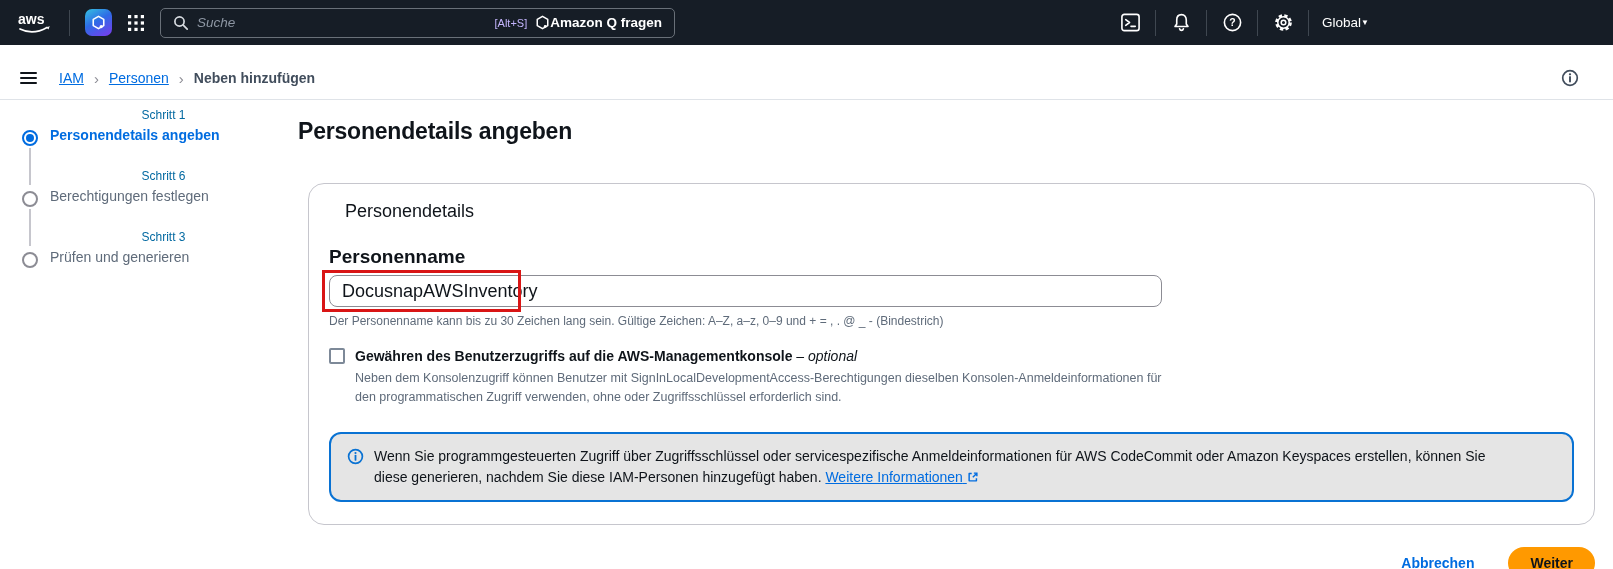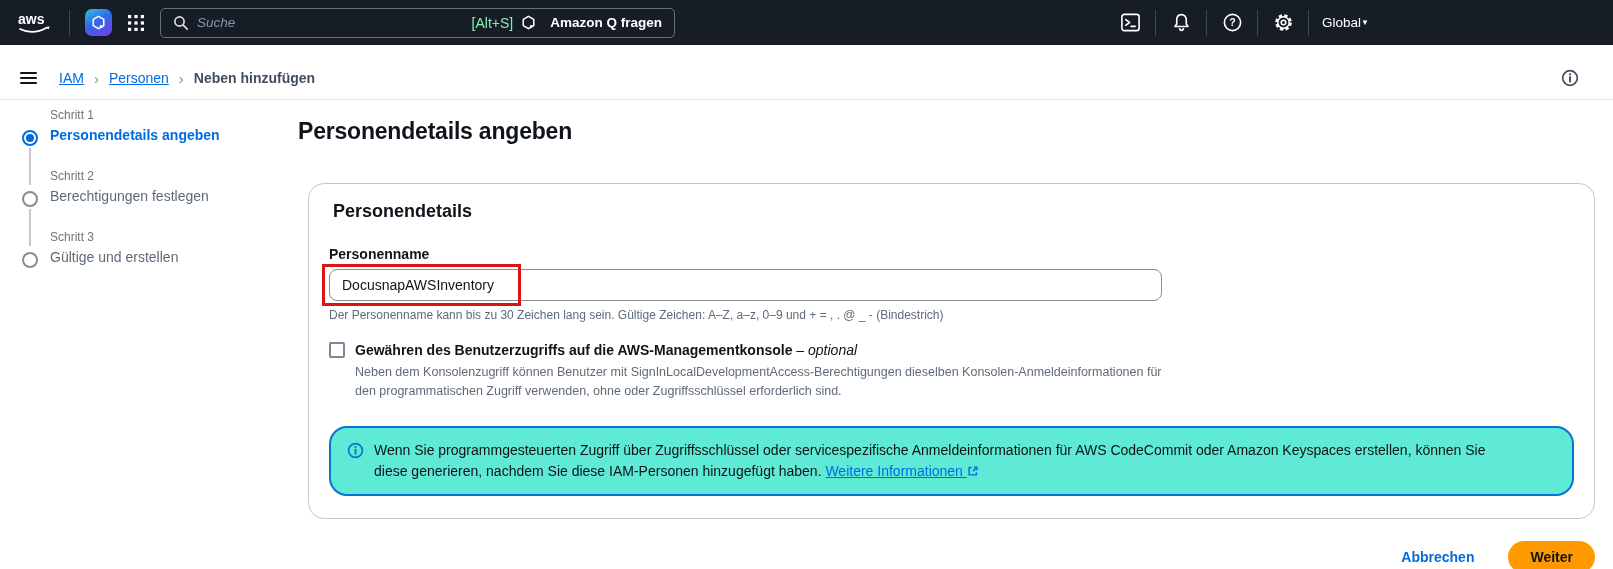--- a/index.html
+++ b/index.html
@@ -23,22 +23,22 @@
     display:flex; align-items:center; justify-content:center;
   }
   .grid-icon { cursor:pointer; display:flex; align-items:center; }
   .search-pill {
     width:515px; height:30px; border:1px solid #697078; border-radius:5px;
     display:flex; align-items:center; padding:0 12px; gap:8px; cursor:text;
     background:#161d26;
   }
   .search-placeholder { font-style:italic; color:#8d96a3; font-size:13.5px; flex:0 0 auto; }
   .search-spacer { flex:1; }
-  .search-shortcut { color:#86efac; font-size:14px; }
-  .qask { display:flex; align-items:center; gap:14px; cursor:pointer; }
+  .search-shortcut { color:#c4b5fd; font-size:11px; }
+  .qask { display:flex; align-items:center; gap:0; cursor:pointer; }
   .qask-label { font-size:13.5px; font-weight:700; color:#ffffff; white-space:nowrap; }
   .topbar-right { margin-left:auto; margin-right:228px; display:flex; align-items:center; gap:13px; }
   .tb-iconbtn { display:flex; align-items:center; justify-content:center; width:24px; height:24px; cursor:pointer; }
   .region-select { display:flex; align-items:center; cursor:pointer; }
   .region-label { font-size:13.5px; color:#ffffff; }
   .caret { font-size:8px; color:#ffffff; }
 
   
   .crumbbar {
     position:absolute; top:57px; left:0; right:0; height:43px; background:#ffffff;
@@ -56,56 +56,56 @@
   .step { position:relative; padding:0 0 26px 28px; }
   .step:not(:last-child)::after {
     content:''; position:absolute; left:7px; top:40px; bottom:-16px; width:1.5px; background:#c6c6cd;
   }
   .step-circle {
     position:absolute; left:0; top:22px; width:16px; height:16px; border-radius:50%;
     border:2px solid #8c8c94; background:#fff; display:flex; align-items:center; justify-content:center; z-index:1;
   }
   .step.active .step-circle { border-color:#006ce0; }
   .step.active .step-circle::after { content:''; width:8px; height:8px; border-radius:50%; background:#006ce0; }
-  .step-kicker { font-size:12px; color:#737373; margin-bottom:5px; }
+  .step-kicker { font-size:12px; color:#0369a1; margin-bottom:5px;text-align:center; }
   .step-label { font-size:14px; color:#5f6b7a; cursor:pointer; }
   .step.active .step-label { color:#006ce0; font-weight:700; }
 
   
   .main { position:absolute; left:298px; top:118px; width:1297px; }
   .page-title { font-size:23px; font-weight:700; color:#0f141a; margin:0 0 38px 0; letter-spacing:-0.2px; }
   .card {
     margin-left:10px; background:#fff; border:1px solid #c6c6cd; border-radius:16px;
     padding:17px 20px 22px 20px;
   }
-  .card-title { font-size:18px; font-weight:700; margin:0 0 24px 4px; color:#0f141a; }
-  .field-label { font-size:14px; font-weight:700; margin-bottom:7px; color:#0f141a; }
+  .card-title { font-size:18px; font-weight:400; margin:0 0 24px 16px; color:#0f141a; }
+  .field-label { font-size:19px; font-weight:700; margin-bottom:7px; color:#0f141a; }
   .input-wrap { position:relative; width:833px; }
   .text-input {
     width:100%; height:32px; border:1px solid #8c8c94; border-radius:8px;
-    padding:0 12px; font-size:14px; color:#0f141a; font-family:"Liberation Sans",sans-serif;
+    padding:0 12px; font-size:18px; color:#0f141a; font-family:"Liberation Sans",sans-serif;
     background:#fff; outline:none;
   }
   .red-highlight {
     position:absolute; left:-7px; top:-5px; width:199px; height:42px;
     border:3px solid #d91515; pointer-events:none;
   }
   .field-hint { font-size:12px; color:#5f6b7a; margin-top:7px; }
 
   .cb-row { margin-top:20px; display:flex; align-items:flex-start; gap:10px; }
   .checkbox {
     width:16px; height:16px; border:2px solid #7d8998; border-radius:2px; background:#fff;
     margin-top:0; cursor:pointer; flex:0 0 auto;
   }
   .cb-label { font-size:14px; font-weight:700; color:#0f141a; cursor:pointer; }
   .cb-optional { font-style:italic; font-weight:400; }
   .cb-desc { margin:5px 0 0 26px; font-size:12.5px; color:#5f6b7a; line-height:1.55; max-width:812px; }
 
   .alert {
-    margin-top:24px; border:2px solid #0972d3; background:#5eead4; border-radius:18px;
+    margin-top:24px; border:2px solid #0972d3; background:#e5e5e5; border-radius:12px;
     padding:12px 16px; display:flex; gap:10px; align-items:flex-start;
   }
   .alert-icon { flex:0 0 auto; margin-top:2px; }
   .alert-text { font-size:14px; color:#0f141a; line-height:1.5; max-width:1142px; margin:0; }
   .alert-link { color:#006ce0; text-decoration:underline; cursor:pointer; white-space:nowrap; }
 
   .footer-row { display:flex; justify-content:flex-end; align-items:center; gap:30px; margin-top:22px; }
   .cancel-btn {
     background:none; border:none; color:#006ce0; font-weight:700; font-size:14px;
     font-family:"Liberation Sans",sans-serif; cursor:pointer; padding:6px 4px;
@@ -231,27 +231,27 @@
 </div>
 
 <div class="steps">
   <div class="step active">
     <span class="step-circle"></span>
     <div class="step-kicker">Schritt 1</div>
     <div class="step-label">Personendetails angeben</div>
   </div>
   <div class="step">
     <span class="step-circle"></span>
-    <div class="step-kicker">Schritt 2</div>
+    <div class="step-kicker">Schritt 6</div>
     <div class="step-label">Berechtigungen festlegen</div>
   </div>
   <div class="step">
     <span class="step-circle"></span>
     <div class="step-kicker">Schritt 3</div>
-    <div class="step-label">Gültige und erstellen</div>
+    <div class="step-label">Prüfen und generieren</div>
   </div>
 </div>
 
 <div class="main">
   <h1 class="page-title">Personendetails angeben</h1>
 
   <div class="card">
     <h2 class="card-title">Personendetails</h2>
 
     <div class="field-label">Personenname</div>

